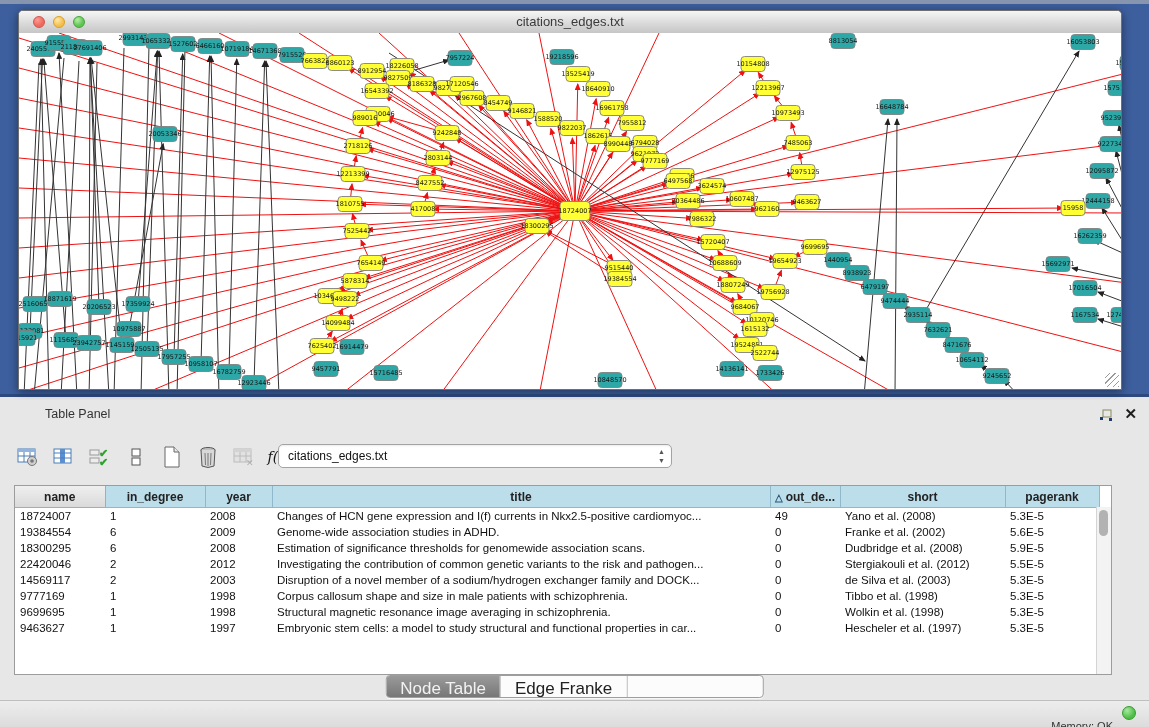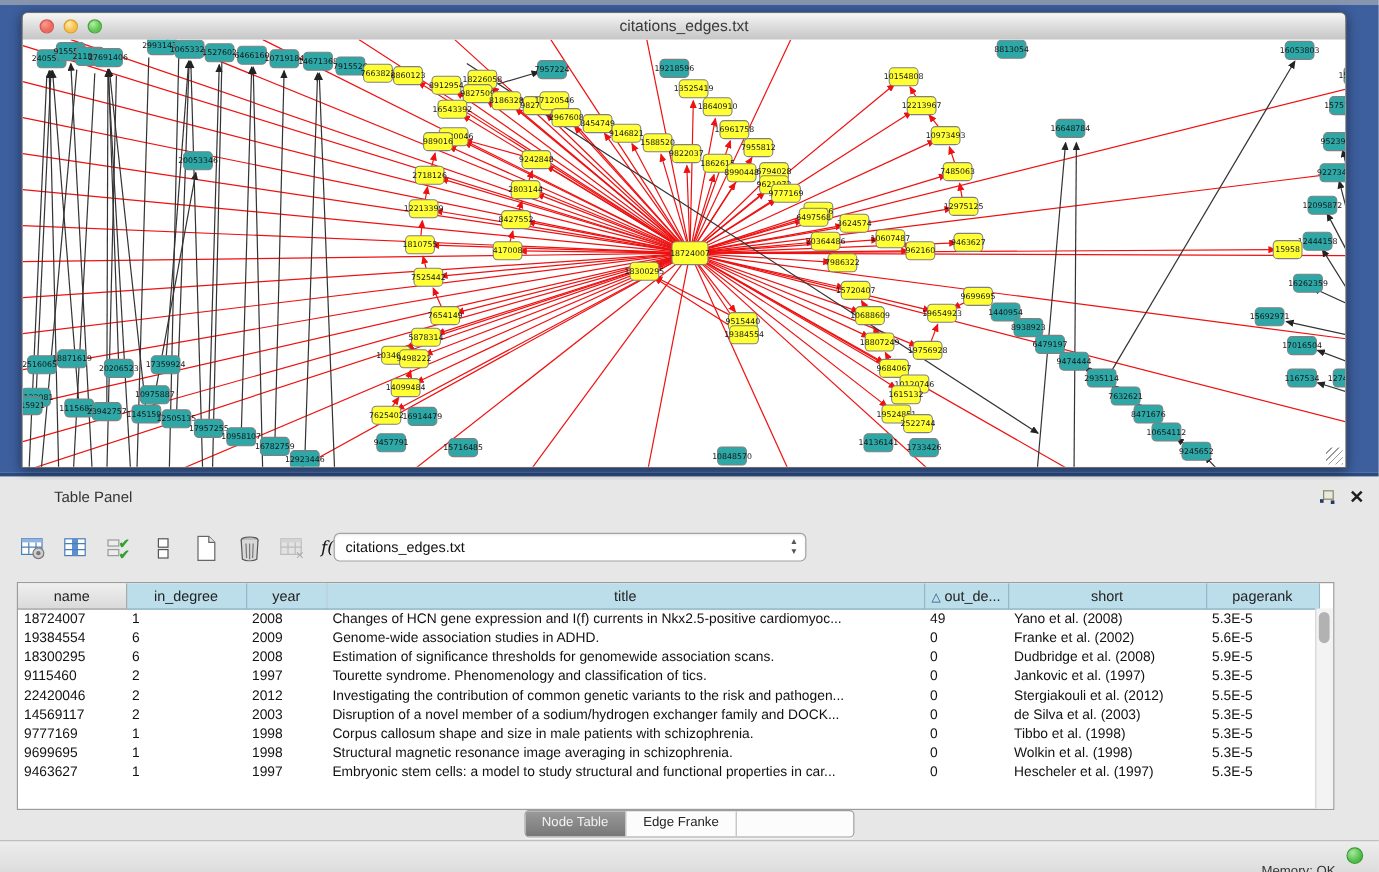--- a/index.html
+++ b/index.html
@@ -36,30 +36,30 @@
   .fx{font-family:"DejaVu Serif",serif;font-style:italic;font-size:14px;color:#111;}
   .combo{position:absolute;left:278px;top:44px;width:394px;height:24px;background:#fff;
     border:1px solid #A3A3A3;border-radius:5px;box-sizing:border-box;box-shadow:inset 0 1px 2px rgba(0,0,0,.08);cursor:pointer;}
   .combo .val{position:absolute;left:9px;top:4px;font-size:12px;color:#111;}
   .combo .stepper{position:absolute;right:6px;top:2px;font-size:7px;line-height:9px;color:#555;text-align:center;}
   
   .table-wrap{position:absolute;left:14px;top:85px;width:1098px;height:190px;background:#fff;
     border:1px solid #9C9C9C;box-sizing:border-box;overflow:hidden;}
   table.grid{border-collapse:collapse;table-layout:fixed;width:1084px;}
   table.grid th{height:21px;background:#BCDDEA;border-right:1px solid #8FB8CB;border-bottom:1px solid #8FB8CB;
-    font-weight:normal;font-size:12px;color:#222;text-align:center;padding:0 4px;overflow:hidden;white-space:nowrap;}
+    font-weight:bold;font-size:12px;color:#222;text-align:center;padding:0 4px;overflow:hidden;white-space:nowrap;}
   table.grid th.first{background:linear-gradient(#EFEFEF,#DADADA);border-right:1px solid #ABABAB;border-bottom:1px solid #ABABAB;}
   table.grid td{height:16px;font-size:11.5px;color:#111;padding:0 5px;white-space:nowrap;overflow:hidden;}
   .sort-tri{color:#2A5A7A;font-size:10px;margin-right:3px;}
   .vscroll{position:absolute;right:0;top:21px;bottom:0;width:14px;background:#F3F3F3;border-left:1px solid #D4D4D4;}
   .vthumb{position:absolute;left:2px;top:3px;width:9px;height:26px;border-radius:5px;background:#B2B2B2;}
   
   .tabbar{position:absolute;top:275px;left:50%;transform:translateX(-50%);display:flex;height:21px;
     border:1px solid #9E9E9E;border-radius:4px;overflow:hidden;background:#FCFCFC;box-shadow:0 1px 0 rgba(255,255,255,.7);}
-  .tab{padding:3px 14px 4px;font-size:11px;color:#222;border-right:1px solid #BDBDBD;cursor:pointer;box-sizing:border-box;}
+  .tab{padding:3px 14px 4px;font-size:17px;color:#222;border-right:1px solid #BDBDBD;cursor:pointer;box-sizing:border-box;}
   .tab:last-child{border-right:none;margin-top:20px;}
   .tab.active{background:linear-gradient(#9A9A9A,#777);color:#F2F2F2;}
   
   .statusbar{position:absolute;left:0;bottom:0;width:1149px;height:27px;
     background:linear-gradient(#EDEDED,#DCDCDC);border-top:1px solid #BEBEBE;box-sizing:border-box;}
   .mem-label{position:absolute;right:36px;top:19px;font-size:11px;color:#333;text-decoration:underline;}
   .mem-dot{position:absolute;right:13px;top:5px;width:14px;height:14px;border-radius:50%;
     background:radial-gradient(circle at 35% 30%,#A9E8A0,#4CBE45 65%);border:1px solid #379A31;box-sizing:border-box;cursor:pointer;}
 </style>
 </head>
@@ -896,29 +896,20 @@
           <tr>
             <td>18300295</td>
             <td>6</td>
             <td>2008</td>
             <td>Estimation of significance thresholds for genomewide association scans.</td>
             <td>0</td>
             <td>Dudbridge et al. (2008)</td>
             <td>5.9E-5</td>
           </tr>
           <tr>
-            <td>9115460</td>
-            <td>2</td>
-            <td>1997</td>
-            <td>Tourette syndrome. Phenomenology and classification of tics.</td>
-            <td>0</td>
-            <td>Jankovic et al. (1997)</td>
-            <td>5.3E-5</td>
-          </tr>
-          <tr>
             <td>22420046</td>
             <td>2</td>
             <td>2012</td>
             <td>Investigating the contribution of common genetic variants to the risk and pathogen...</td>
             <td>0</td>
             <td>Stergiakouli et al. (2012)</td>
             <td>5.5E-5</td>
           </tr>
           <tr>
             <td>14569117</td>

